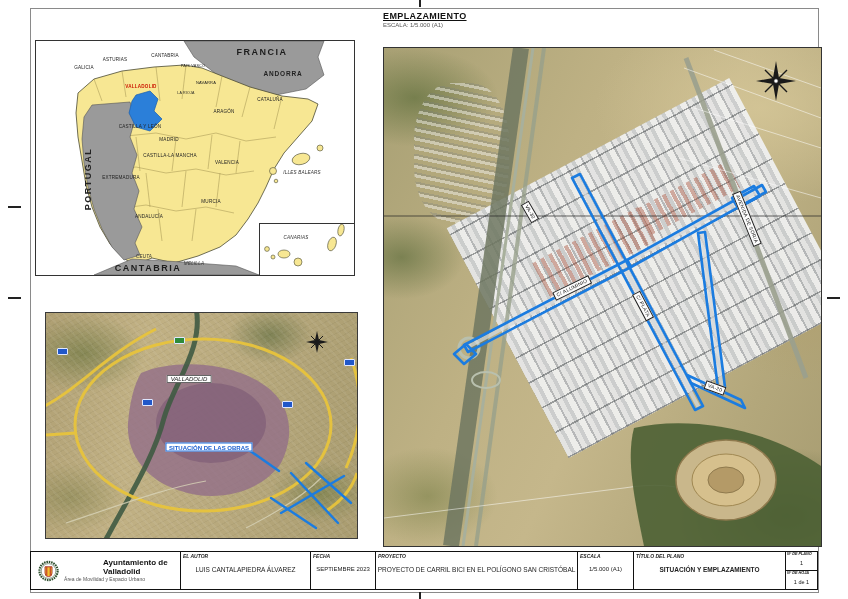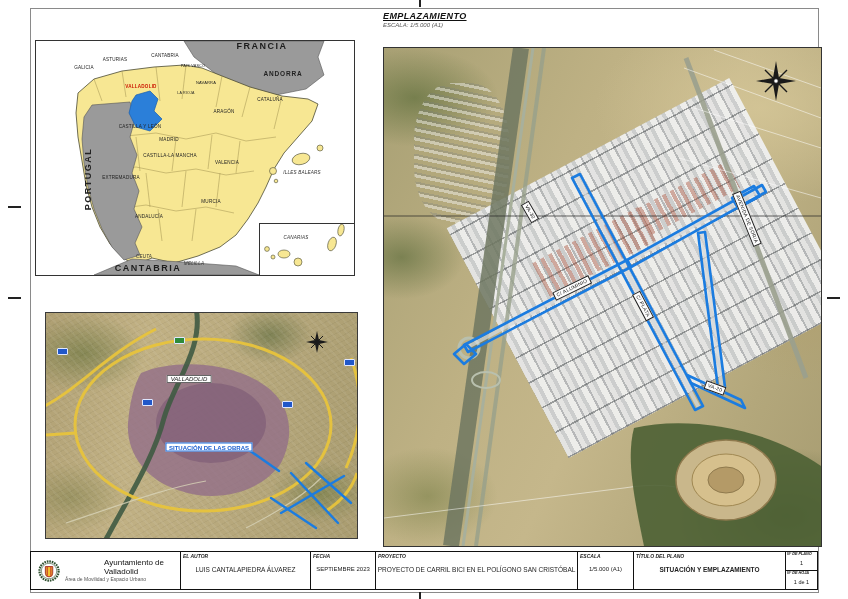--- a/index.html
+++ b/index.html
@@ -3,21 +3,21 @@
 <meta charset="utf-8">
 <style>
   html,body{margin:0;padding:0;background:#e8e8e8;}
   .page{position:relative;width:848px;height:599px;background:#ffffff;overflow:hidden;
         font-family:"Liberation Sans",sans-serif;color:#111;}
   .abs{position:absolute;}
   .frame{position:absolute;left:30px;top:8px;width:787px;height:583px;border:0.5px solid #8a8a8a;}
   .regmark{position:absolute;background:#222;}
 
   
-  .emp-head{position:absolute;left:383px;top:11px;line-height:1.15;font-style:italic;}
+  .emp-head{position:absolute;left:383px;top:11px;line-height:1.15;}
   .emp-title{font-size:9px;font-weight:bold;letter-spacing:.4px;text-decoration:underline;color:#111;}
   .emp-scale{font-size:6px;color:#555;margin-top:1px;}
 
   
   .spain-box{position:absolute;left:35px;top:40px;width:318px;height:234px;background:#fff;
              border:1px solid #333;overflow:hidden;}
   .spain-box svg{position:absolute;left:0;top:0;}
   .mlabel{position:absolute;font-size:4.6px;color:#222;white-space:nowrap;
           transform:translate(-50%,-50%);letter-spacing:.2px;}
   .mlabel.big{font-size:9px;font-weight:600;letter-spacing:1.5px;color:#1c1c1c;}
@@ -68,21 +68,21 @@
               font-size:5px;letter-spacing:.3px;padding:0 2px;white-space:nowrap;line-height:7px;}
 
   
   .tblock{position:absolute;left:30px;top:551px;width:788px;height:39px;display:flex;
           border:1px solid #111;box-sizing:border-box;background:#fff;}
   .tcell{position:relative;border-right:1px solid #111;box-sizing:border-box;height:100%;}
   .tcell:last-child{border-right:none;}
   .thead{position:absolute;left:2px;top:1px;font-size:5px;font-weight:bold;font-style:italic;color:#222;white-space:nowrap;}
   .tval{position:absolute;left:0;right:0;top:14px;text-align:center;font-size:6.5px;color:#222;white-space:nowrap;}
   .org-cell{display:flex;align-items:center;gap:5px;padding-left:7px;}
-  .org-name{font-size:8px;font-weight:normal;color:#111;line-height:1.1;margin-left:39px;}
+  .org-name{font-size:8px;font-weight:bold;color:#111;line-height:1.1;margin-left:39px;}
   .org-dept{font-size:5px;color:#555;}
   .numcell{display:flex;flex-direction:column;}
   .numrow{position:relative;flex:1;}
   .numrow:first-child{border-bottom:1px solid #111;}
   .numhead{position:absolute;left:1px;top:0;font-size:3.8px;font-weight:bold;font-style:italic;white-space:nowrap;}
   .numval{position:absolute;left:0;right:0;top:8px;text-align:center;font-size:5.5px;}
 </style>
 </head>
 <body>
 
@@ -136,21 +136,21 @@
         <circle cx="231" cy="208" r="2.4"></circle>
         <circle cx="237" cy="216" r="2"></circle>
         <ellipse cx="248" cy="213" rx="6" ry="4"></ellipse>
         <circle cx="262" cy="221" r="4"></circle>
         <ellipse cx="296" cy="203" rx="4" ry="7" transform="rotate(18 296 203)"></ellipse>
         <ellipse cx="305" cy="189" rx="3" ry="6" transform="rotate(12 305 189)"></ellipse>
       </g>
     </svg>
     <div class="canary-inset"></div>
 
-    <span class="mlabel big" style="left:226px;top:5px;">FRANCIA</span>
+    <span class="mlabel big" style="left:226px;top:11px;">FRANCIA</span>
     <span class="mlabel mid" style="left:247px;top:32px;">ANDORRA</span>
     <span class="mlabel vert" style="left:52px;top:138px;">PORTUGAL</span>
     <span class="mlabel big" style="left:112px;top:227px;">CANTABRIA</span>
 
     <span class="mlabel" style="left:48px;top:26px;">GALICIA</span>
     <span class="mlabel" style="left:79px;top:18px;">ASTURIAS</span>
     <span class="mlabel" style="left:129px;top:14px;">CANTABRIA</span>
     <span class="mlabel" style="left:157px;top:25px;font-size:3.8px;">PAÍS VASCO</span>
     <span class="mlabel" style="left:170px;top:41px;font-size:4px;">NAVARRA</span>
     <span class="mlabel" style="left:150px;top:52px;font-size:3.6px;">LA RIOJA</span>

